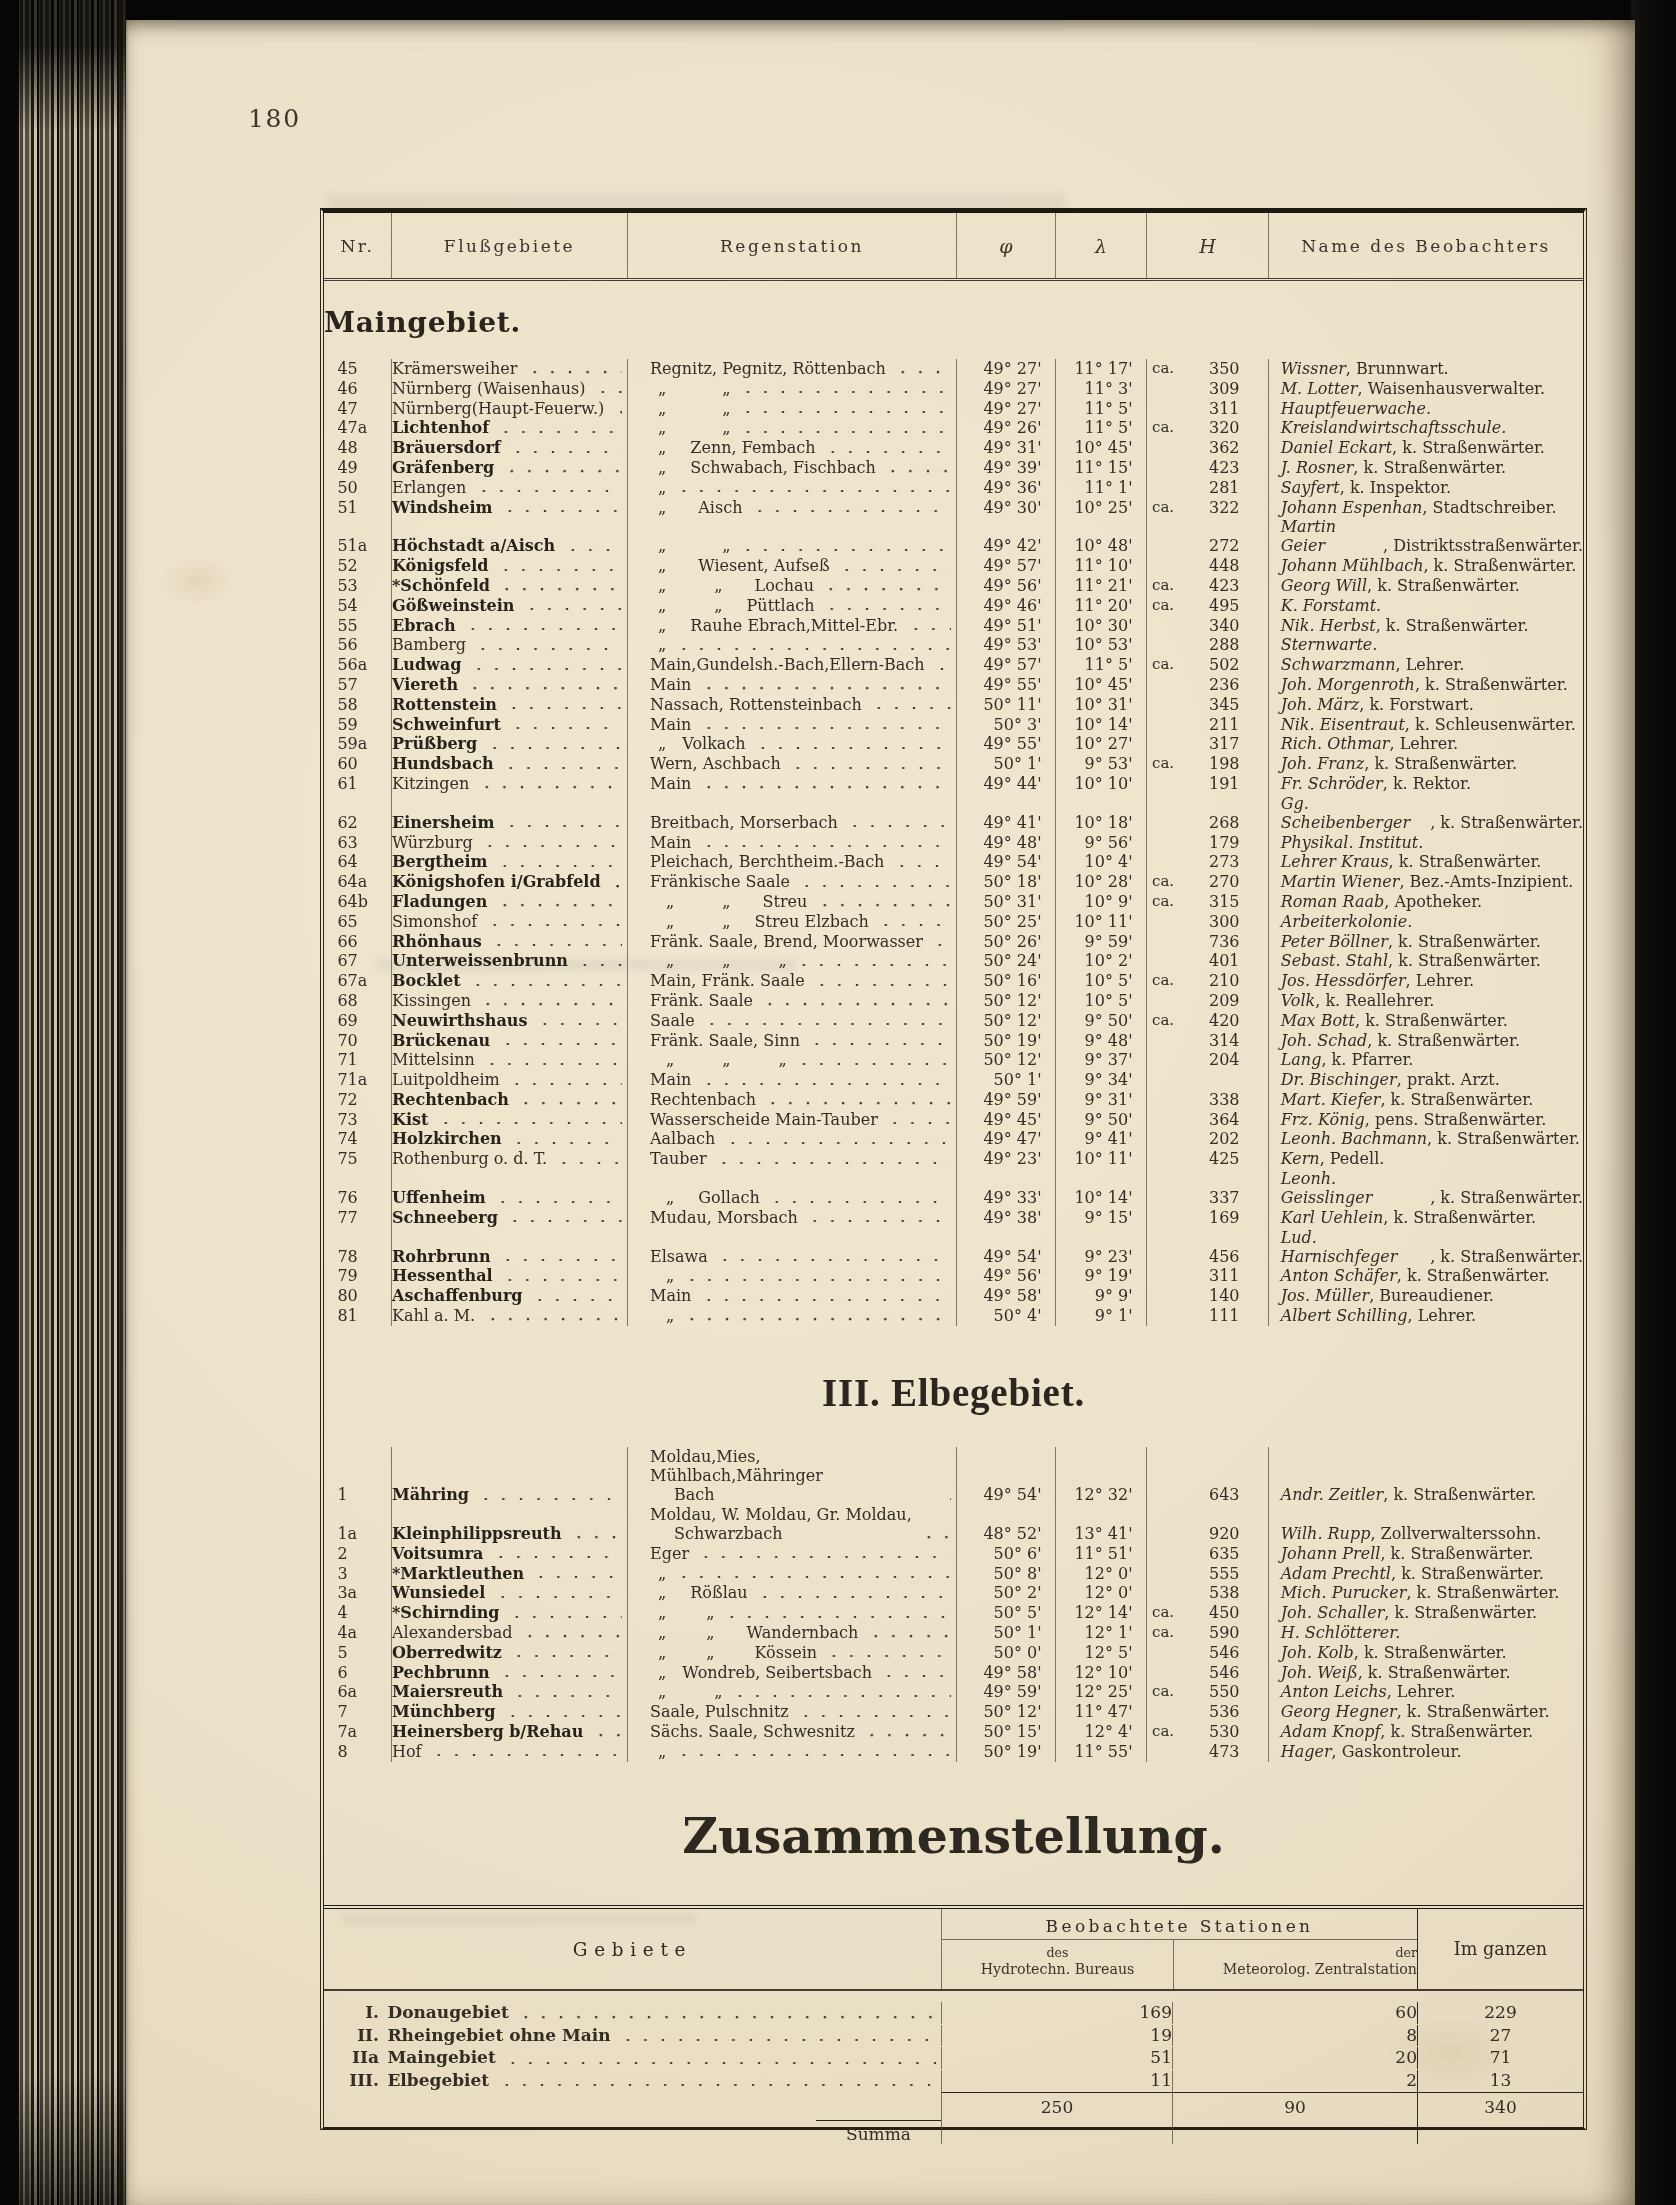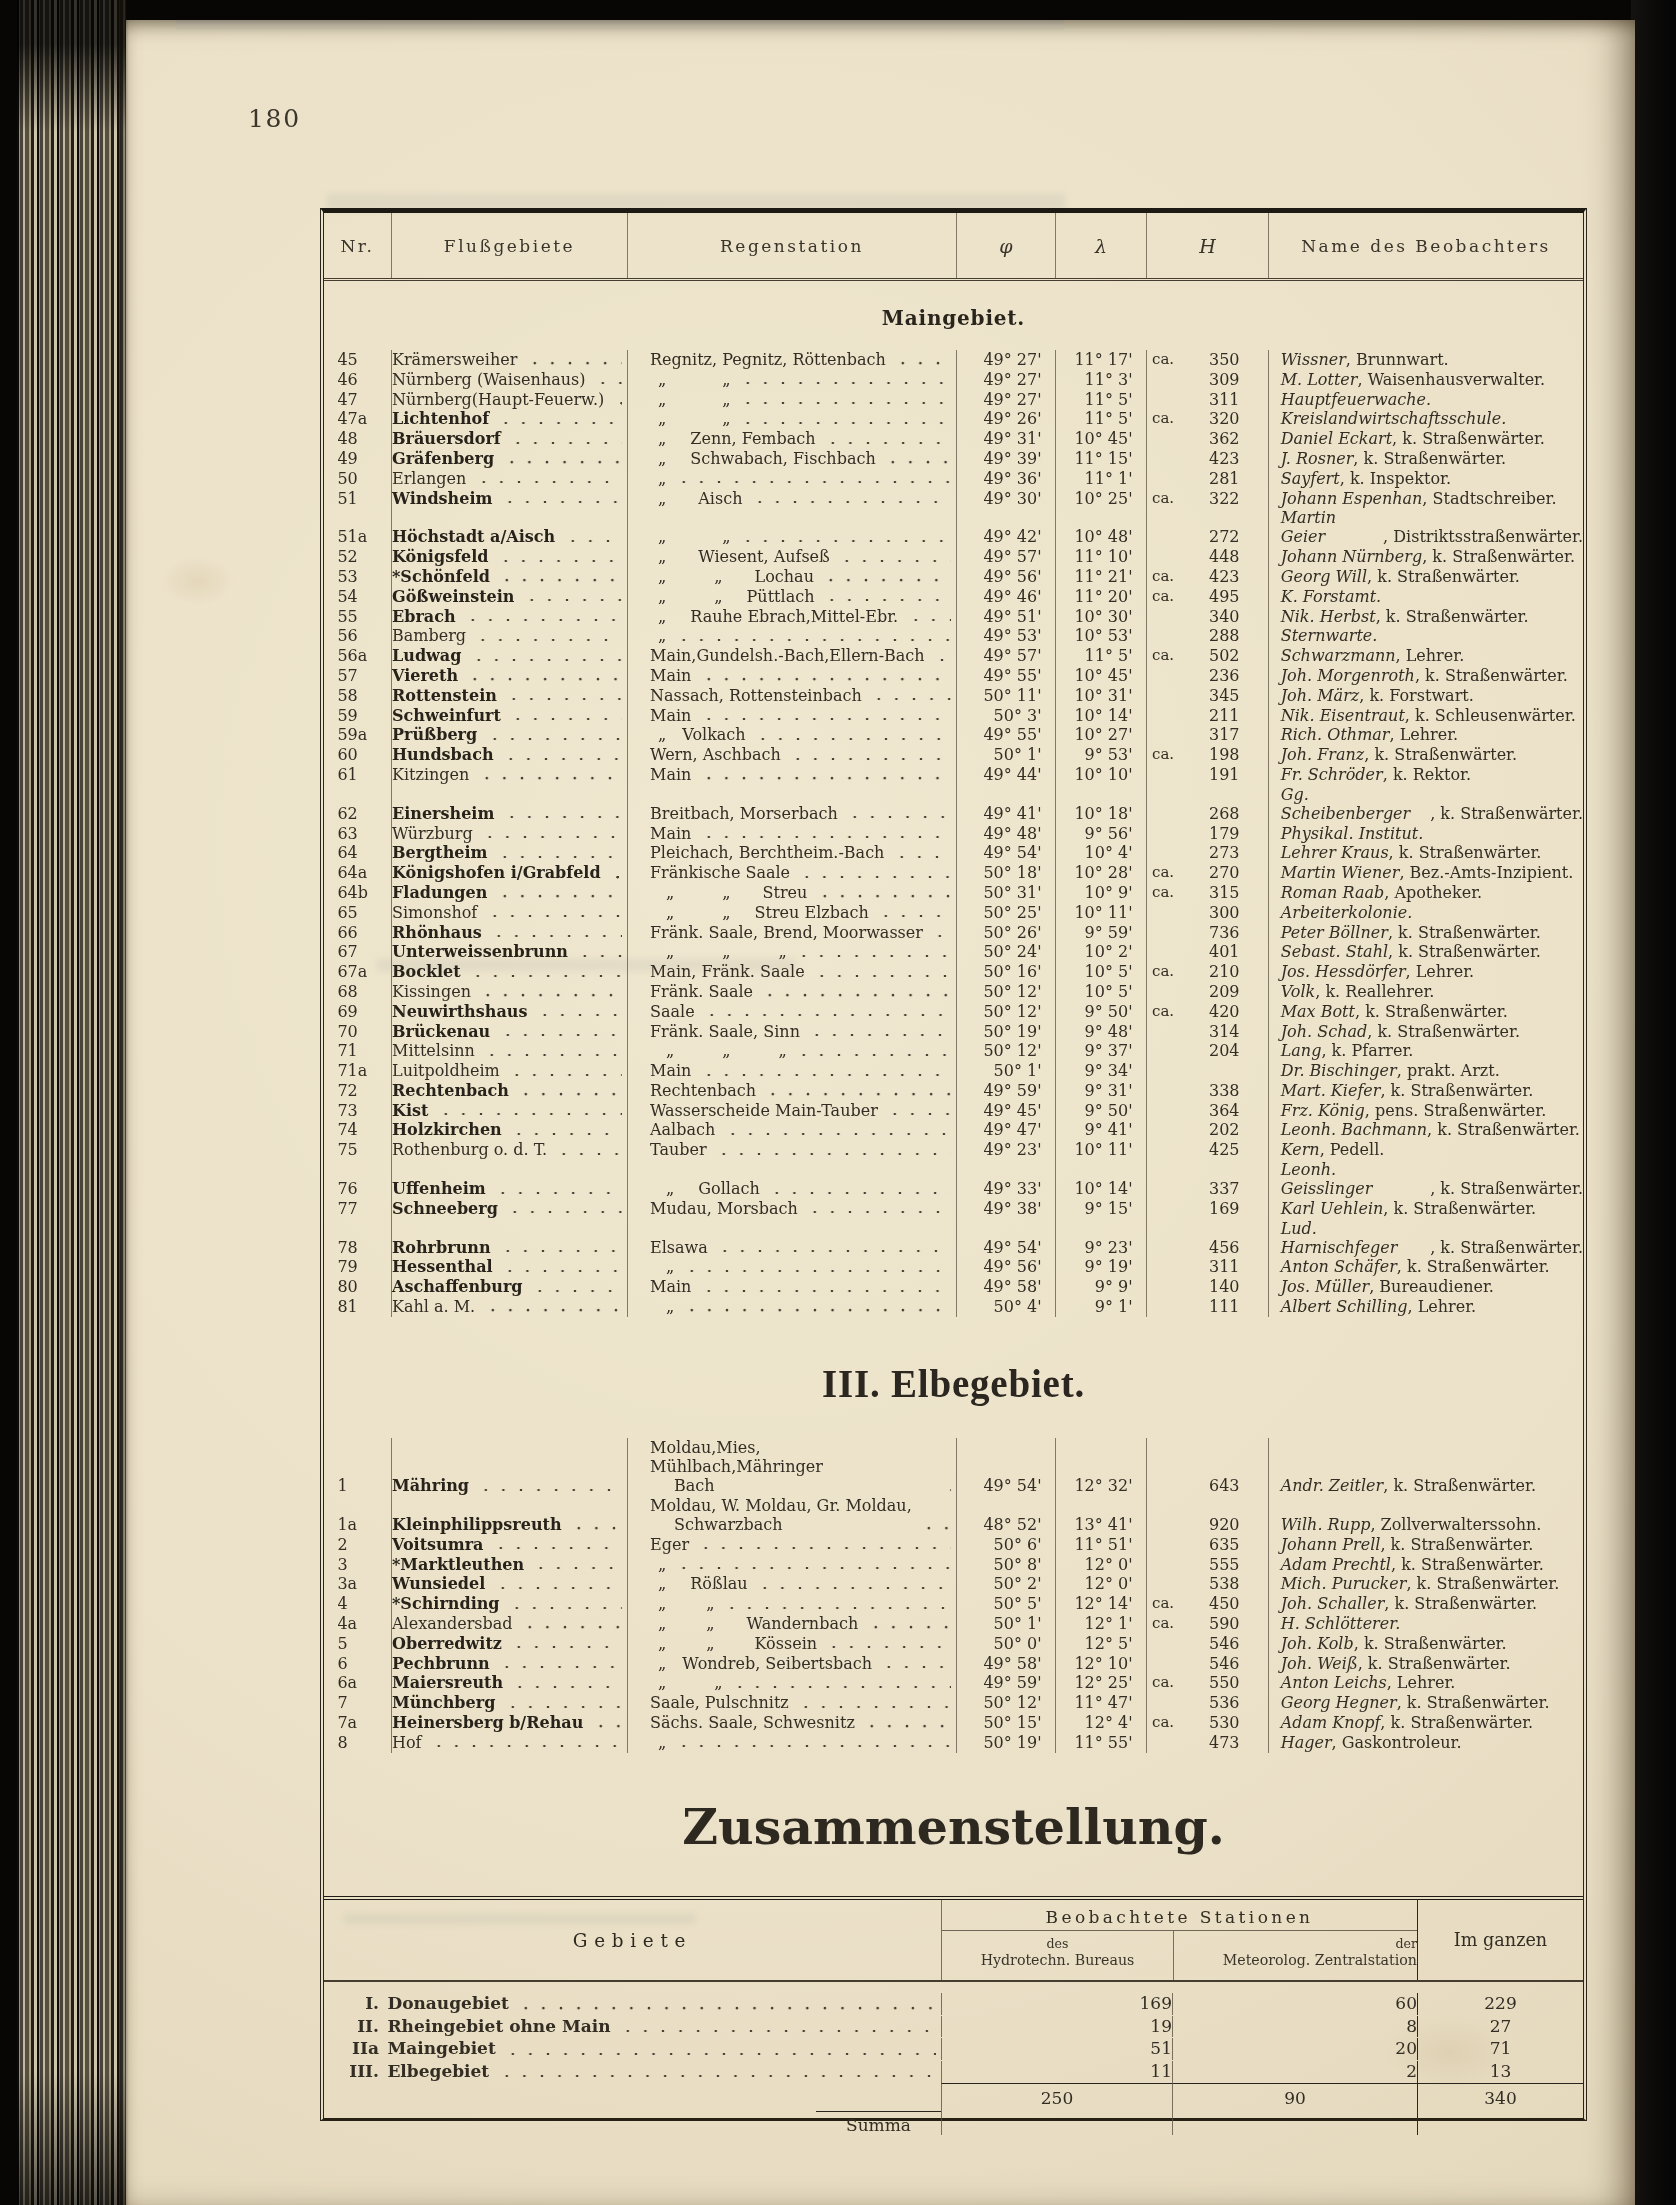--- a/index.html
+++ b/index.html
@@ -36,21 +36,21 @@
   .frame{position:absolute;left:194px;top:188px;width:1267px;box-sizing:border-box;
     border-left:4.2px double #2b261c;border-right:4.2px double #2b261c;
     border-top:5.9px solid #1d1a13;border-bottom:3.4px solid #262015;}
   .grid7{display:grid;grid-template-columns:67px 236px 329px 99px 91px 122px 1fr;}
   .thead{height:65px;align-items:center;border-bottom:3.4px double #453e30;font-size:17px;color:#3a342a;}
   .hc{text-align:center;letter-spacing:2.5px;}
   .hc.it{letter-spacing:0;font-style:italic;font-size:19px;}
   .bl{border-left:0.8px solid rgba(92,84,68,.75);}
   .thead .bl{align-self:stretch;display:flex;align-items:center;justify-content:center;}
 
-  .title-main{margin:25px 0 0;text-align:center;font-weight:700;font-size:20px;letter-spacing:0.8px;color:#2a251c;}
+  .title-main{margin:25px 0 0;text-align:left;font-weight:700;font-size:28px;letter-spacing:0.8px;color:#2a251c;}
   .rows{margin-top:20px;}
   .rows2{margin-top:28.5px;}
   .row{min-height:19px;font-size:16px;line-height:19px;}
   .cell{display:flex;align-items:flex-end;padding-bottom:0.8px;min-width:0;}
   .c-nr{padding-left:13.4px;}
   .c-station{}
   .c-fluss{padding-left:22px;}
   .text{display:inline-block;white-space:pre-wrap;}
   .bold{font-weight:700;color:#28231a;}
   .leader{flex:1 1 8.4px;height:4.2px;margin:0 5px 3.4px 8.4px;min-width:0;
@@ -393,21 +393,21 @@
               <span class="phi-t">49° 57'</span>
             </div>
     <div class="cell c-lam bl">
               <span class="lam-t">11° 10'</span>
             </div>
     <div class="cell c-h bl">
               <span class="ca-t"></span>
               <span class="h-t">448</span>
             </div>
     <div class="cell c-obs bl">
-              <span class="obs-i">Johann Nürnberg</span>
+              <span class="obs-i">Johann Mühlbach</span>
               <span class="obs-r">, k. Straßenwärter.</span>
             </div>
   </div>
 
   <div class="row grid7">
     <div class="cell c-nr">
               <span class="text c-nr-t">53</span>
             </div>
     <div class="cell c-station bl">
               <span class="text st bold">*Schönfeld</span>

